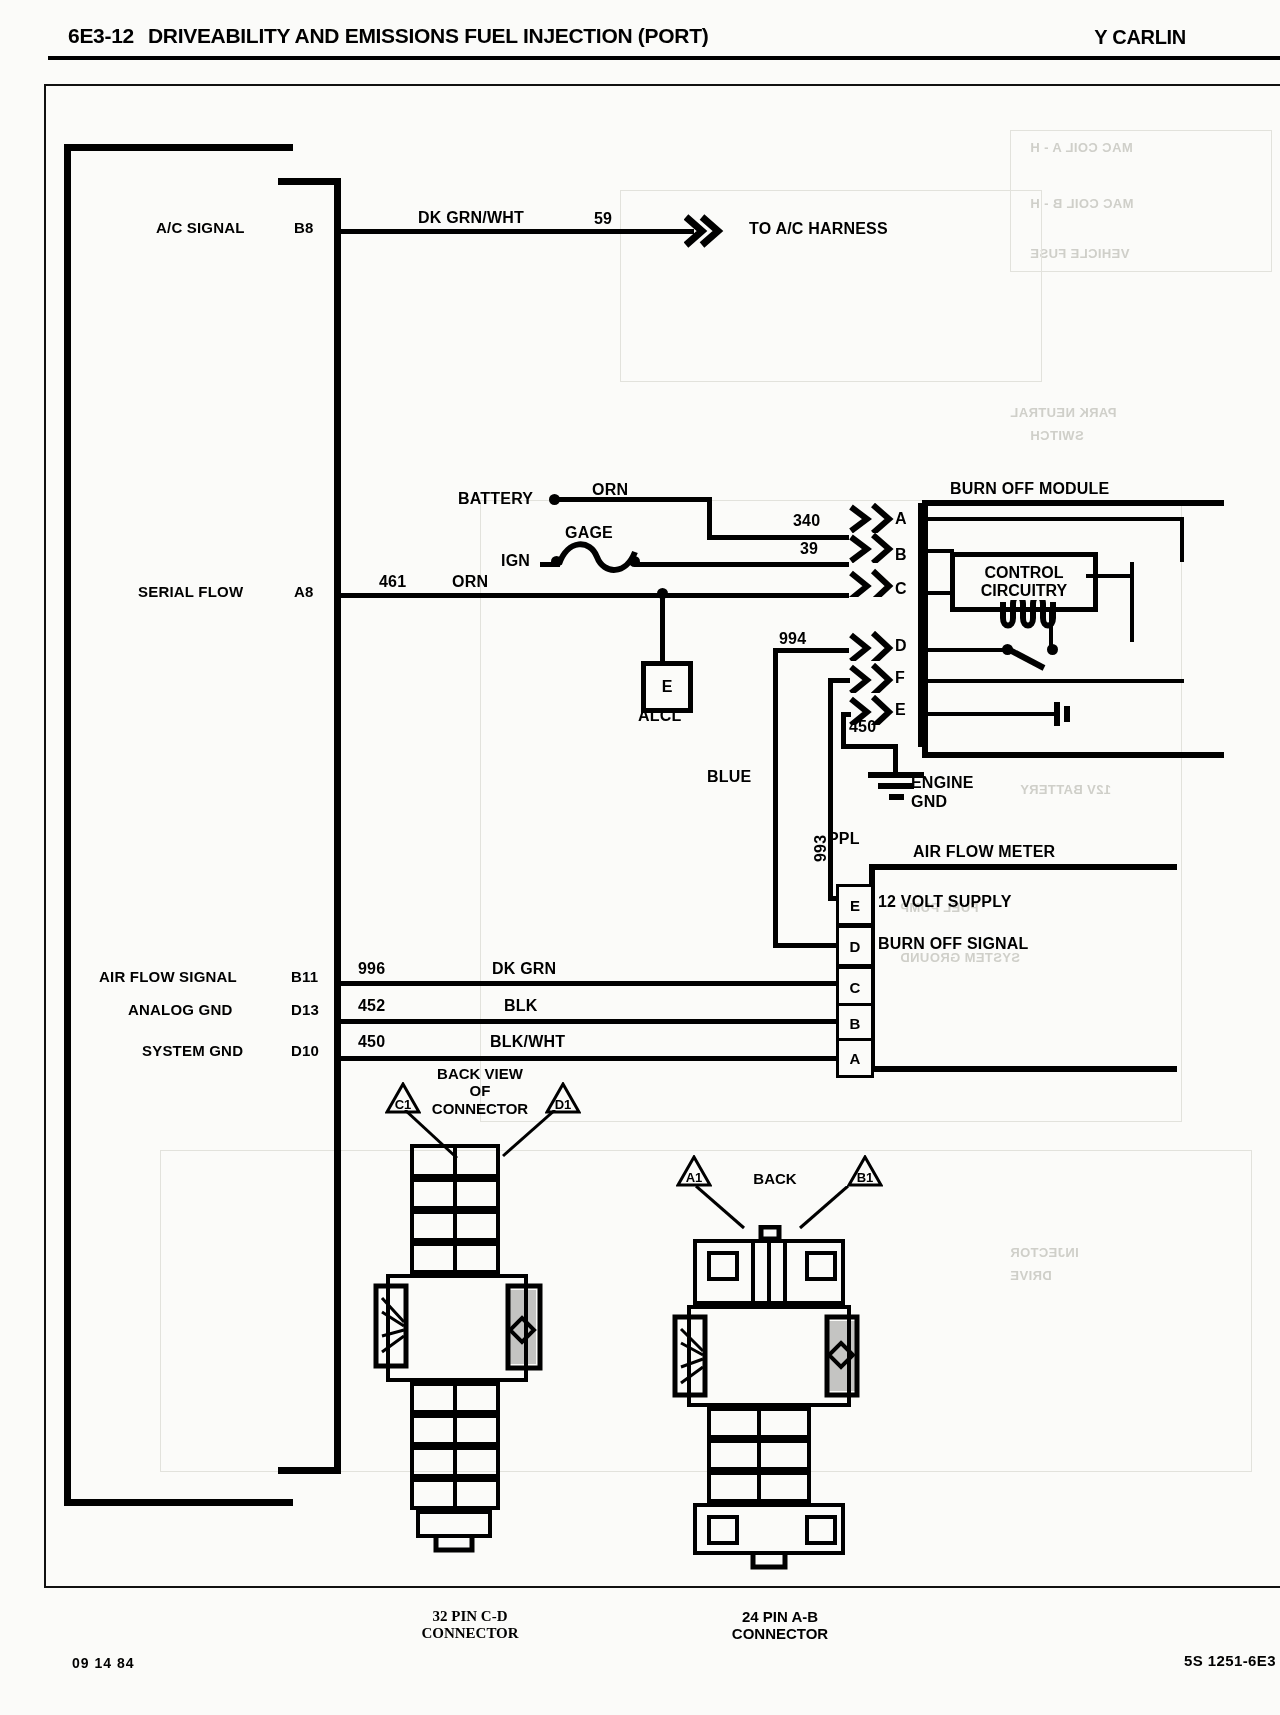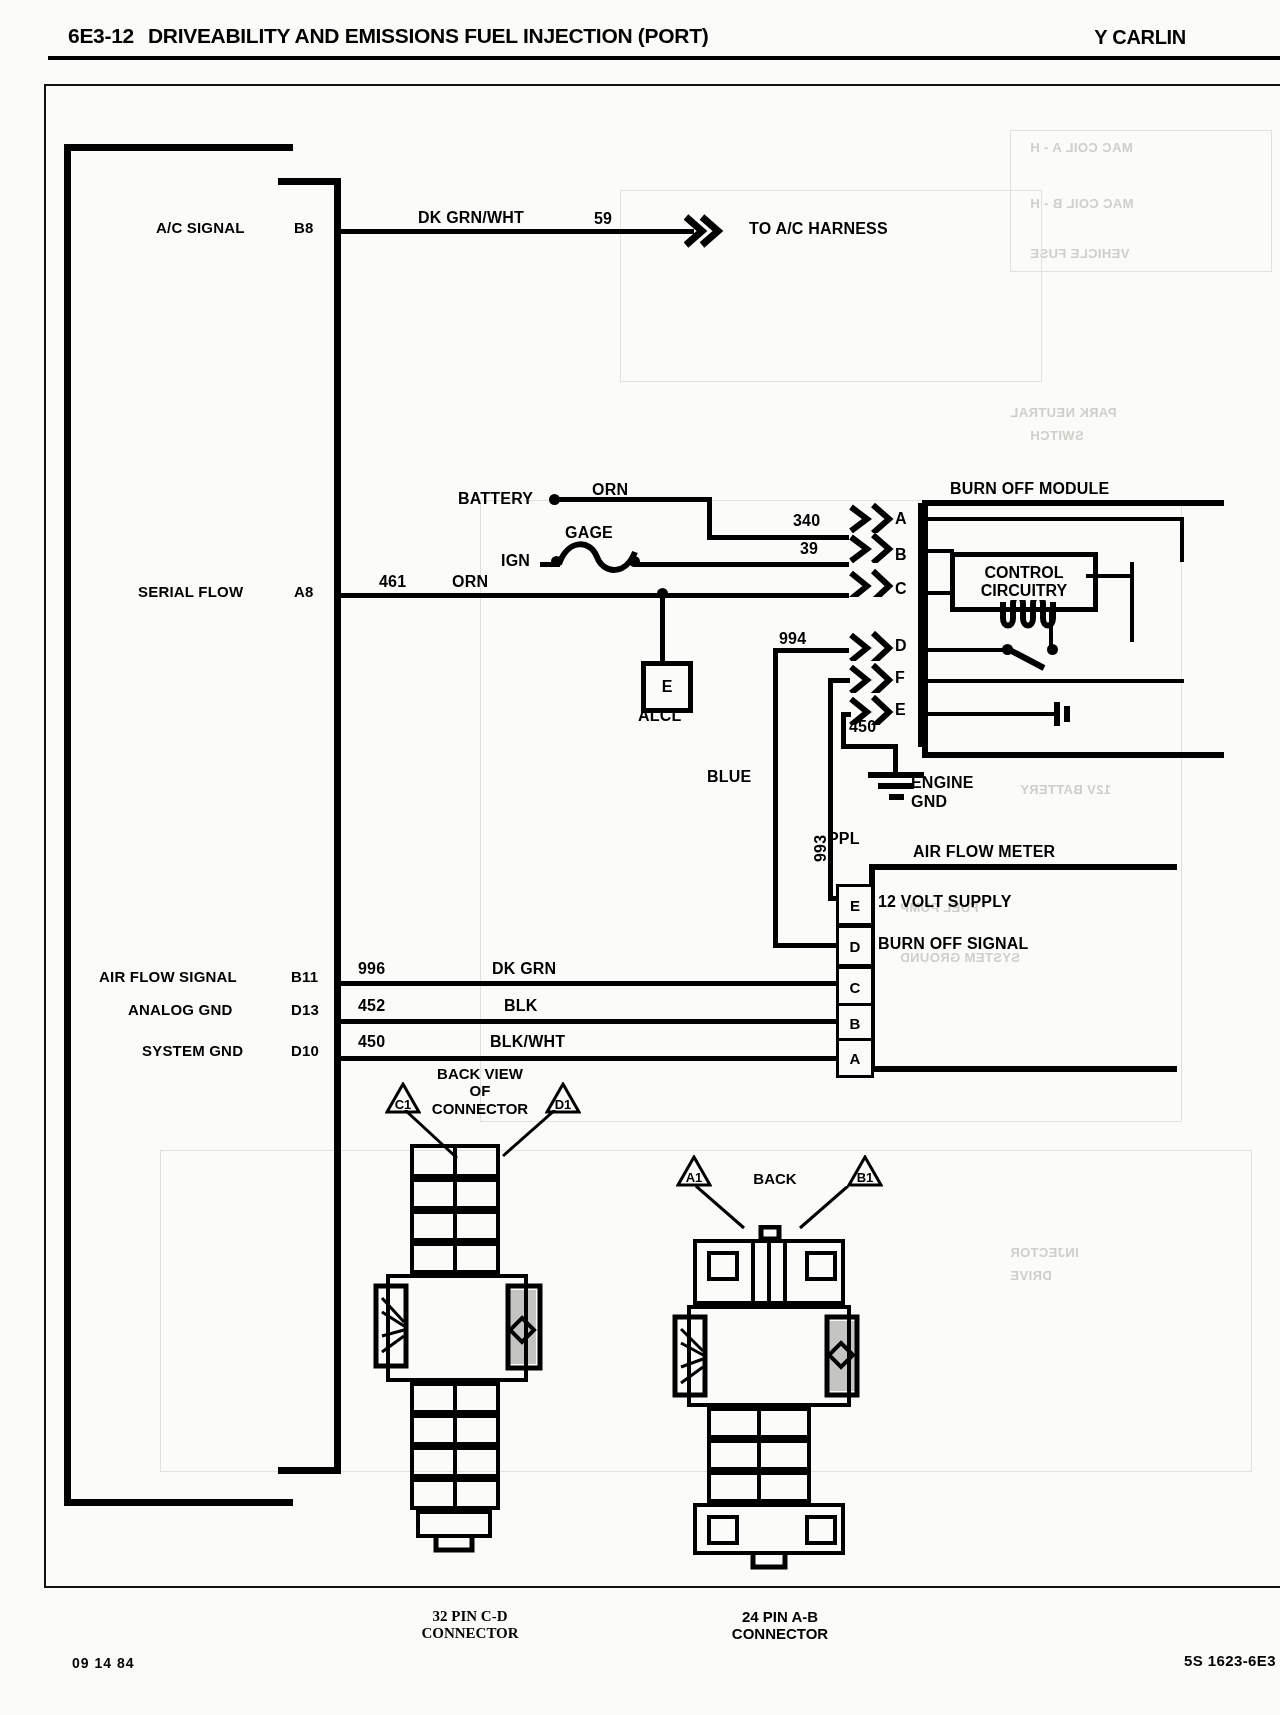--- a/index.html
+++ b/index.html
@@ -516,15 +516,15 @@
     </g>
     <rect x="164" y="96" width="26" height="70" fill="#000" opacity="0.22"></rect>
     <path d="M176,118 L188,130 L176,142 L164,130 Z" stroke="#000" stroke-width="4" fill="none"></path>
     <path d="M16,104 L38,126 M16,118 L38,130 M16,142 L38,134 M16,158 L38,142" stroke="#000" stroke-width="3" fill="none"></path>
   </svg>
   <div class="caption" style="left:700px; top:1608px; width:160px;">24 PIN A-B<br>CONNECTOR</div>
 
   <div class="wire-v" style="left:334px; top:229px; height:1252px; width:5px; opacity:0;"></div>
 
   <div class="footer-l">09 14 84</div>
-  <div class="footer-r">5S  1623-6E3</div>
+  <div class="footer-r">5S  1251-6E3</div>
 
 </div>
 
 </body></html>

